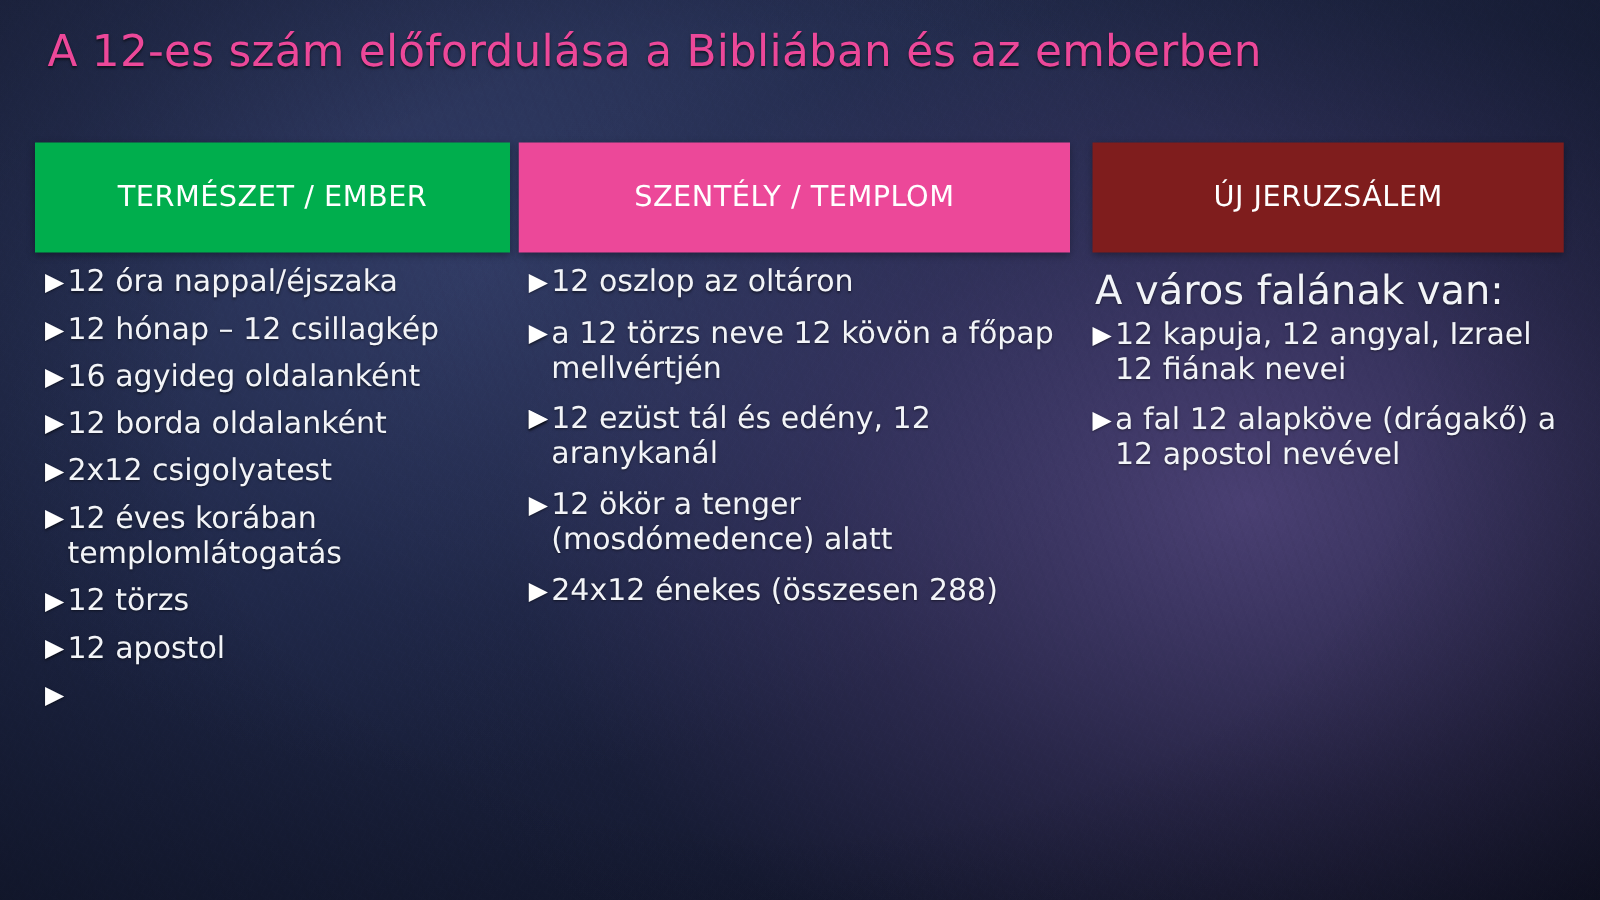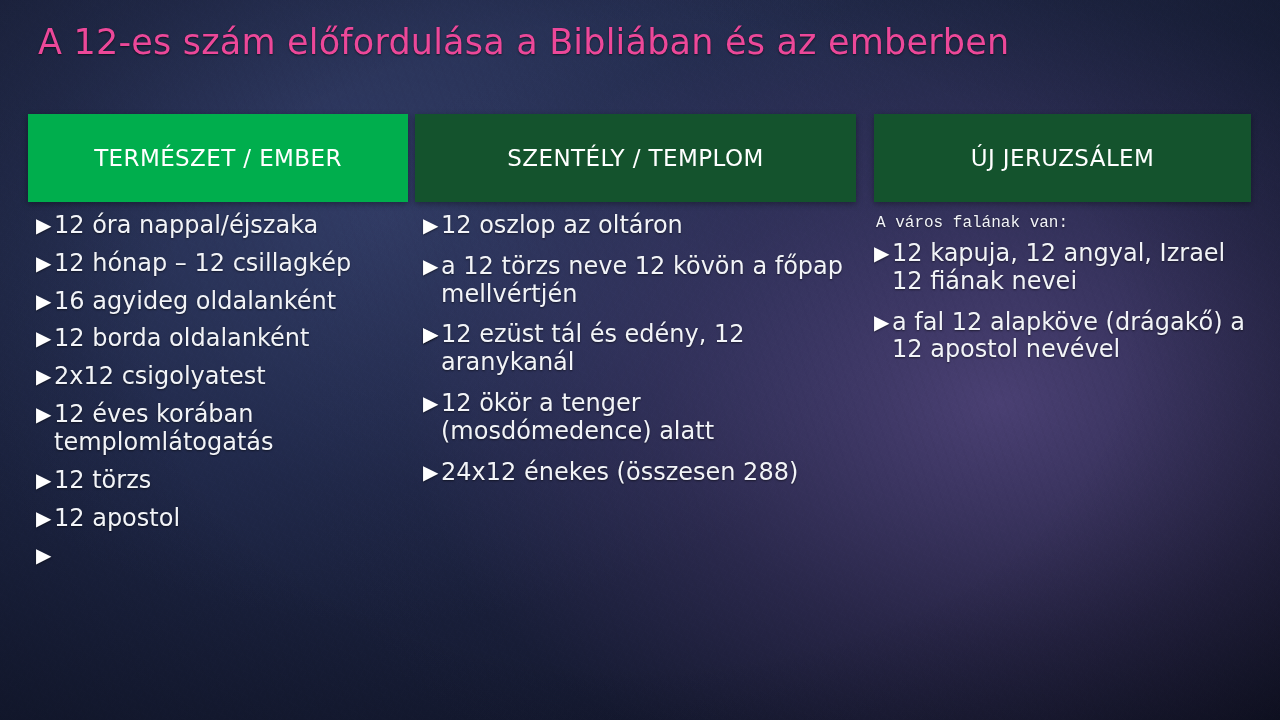--- a/index.html
+++ b/index.html
@@ -80,25 +80,24 @@
     letter-spacing: 0.4px;
     white-space: nowrap;
     box-shadow: 0 2px 6px rgba(0,0,0,0.35);
   }
   .col-body {
     padding-top: 10px;
     color: #f2f4f8;
   }
 
   .lead-line {
-    font-size: 16px;
+    font-size: 32px;
     line-height: 1.18;
-    margin: 2px 0 7px 10px;
+    margin: 2px 0 2px 10px;
     text-shadow: 0 1px 2px rgba(0,0,0,0.5);
-    font-family: Liberation Mono, monospace;
   }
 
   ul.bullets {
     list-style: none;
     margin: 0;
     padding: 0;
   }
   ul.bullets li {
     position: relative;
     font-size: 24px;
@@ -143,35 +142,35 @@
           <li><span class="bullet-marker">▶</span><span>2x12 csigolyatest</span></li>
           <li><span class="bullet-marker">▶</span><span>12 éves korában templomlátogatás</span></li>
           <li><span class="bullet-marker">▶</span><span>12 törzs</span></li>
           <li><span class="bullet-marker">▶</span><span>12 apostol</span></li>
           <li><span class="bullet-marker">▶</span></li>
         </ul>
       </div>
     </div>
 
     <div class="column col-1">
-      <div class="col-header" style="background-color: #14532d;">SZENTÉLY / TEMPLOM</div>
+      <div class="col-header" style="background-color: #ec4899;">SZENTÉLY / TEMPLOM</div>
       <div class="col-body">
         <ul class="bullets">
           <li><span class="bullet-marker">▶</span><span>12 oszlop az oltáron</span></li>
           <li><span class="bullet-marker">▶</span><span>a 12 törzs neve 12 kövön a főpap mellvértjén</span></li>
           <li><span class="bullet-marker">▶</span></li>
           <li><span class="bullet-marker">▶</span><span>12 ezüst tál és edény, 12 aranykanál</span></li>
           <li><span class="bullet-marker">▶</span><span>12 ökör a tenger (mosdómedence) alatt</span></li>
           <li><span class="bullet-marker">▶</span><span>24x12 énekes (összesen 288)</span></li>
         </ul>
       </div>
     </div>
 
     <div class="column col-2">
-      <div class="col-header" style="background-color: #14532d; margin-left: 8px;">ÚJ JERUZSÁLEM</div>
+      <div class="col-header" style="background-color: #7f1d1d; margin-left: 8px;">ÚJ JERUZSÁLEM</div>
       <div class="col-body">
         <div class="lead-line">A város falának van:</div>
         <ul class="bullets">
           <li><span class="bullet-marker">▶</span><span>12 kapuja, 12 angyal, Izrael 12 fiának nevei</span></li>
           <li><span class="bullet-marker">▶</span><span>a fal 12 alapköve (drágakő) a 12 apostol nevével</span></li>
         </ul>
       </div>
     </div>
 
   </div>

